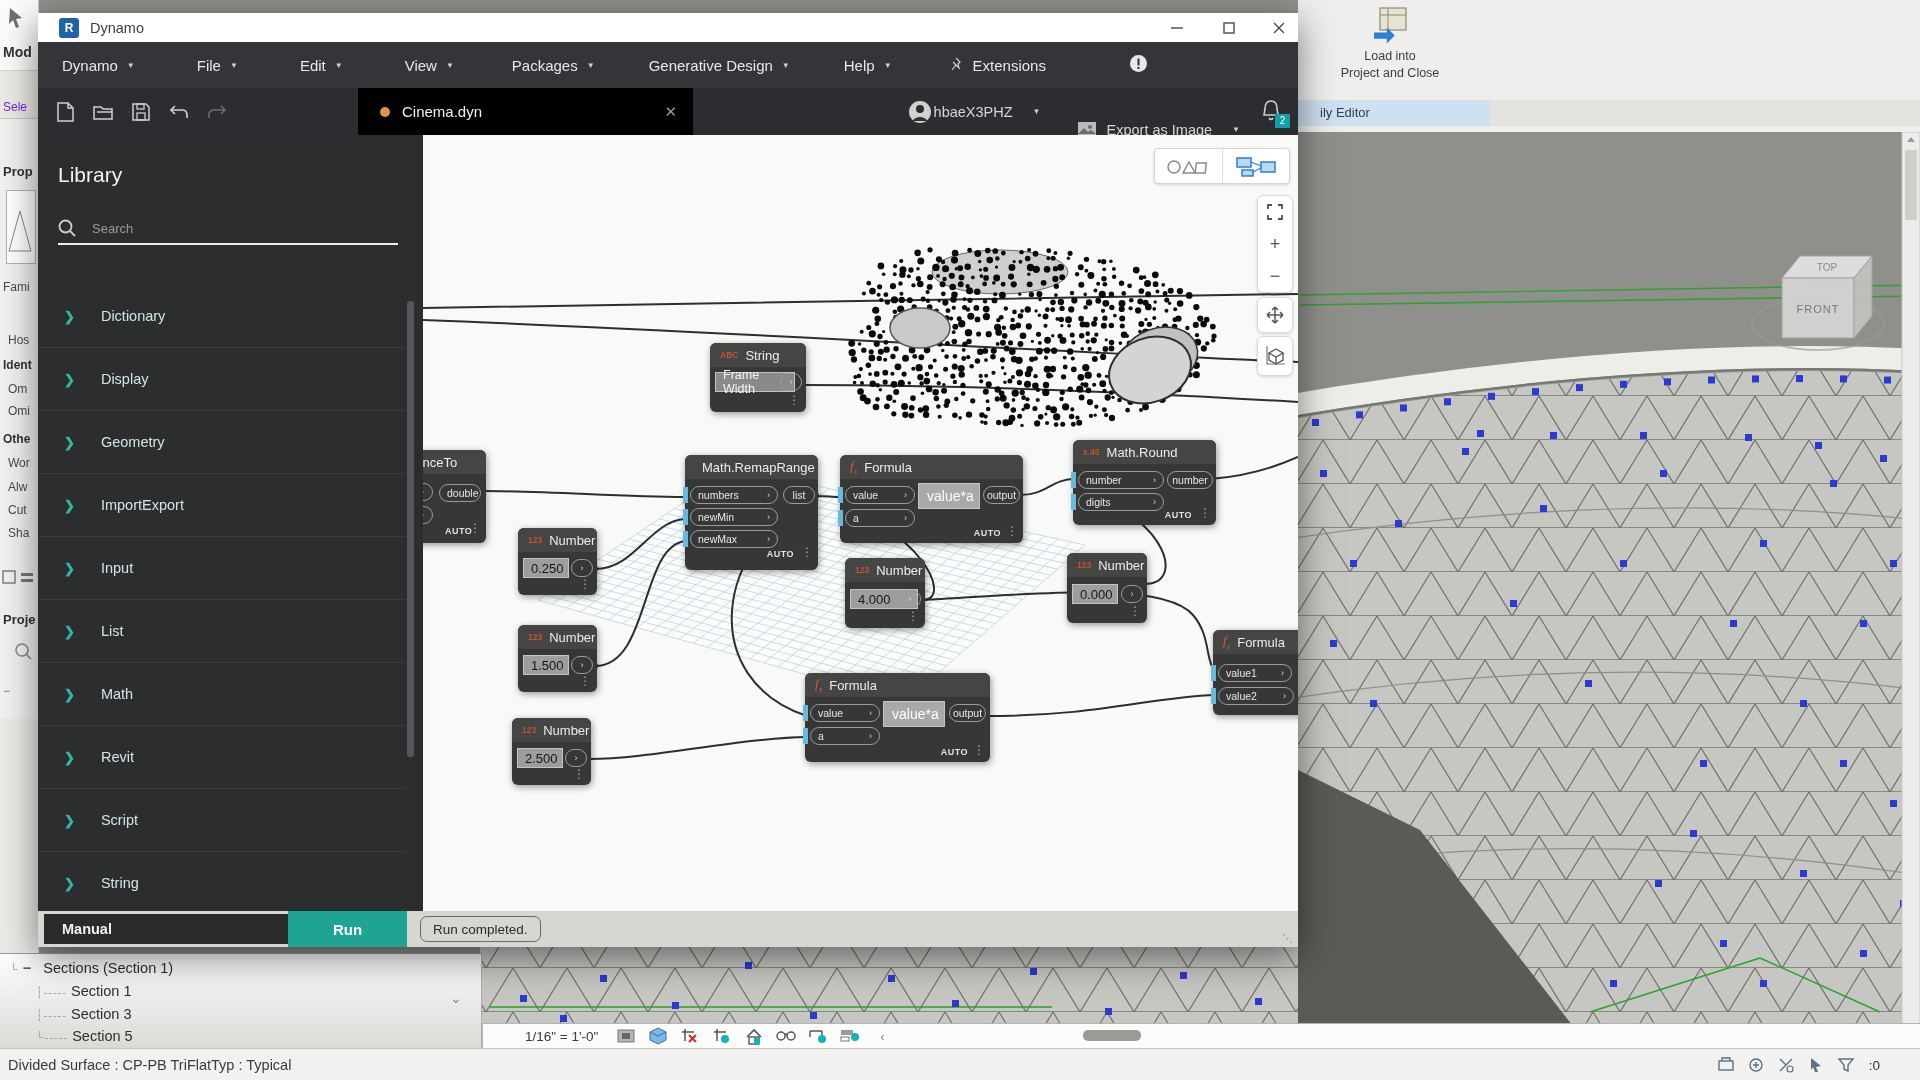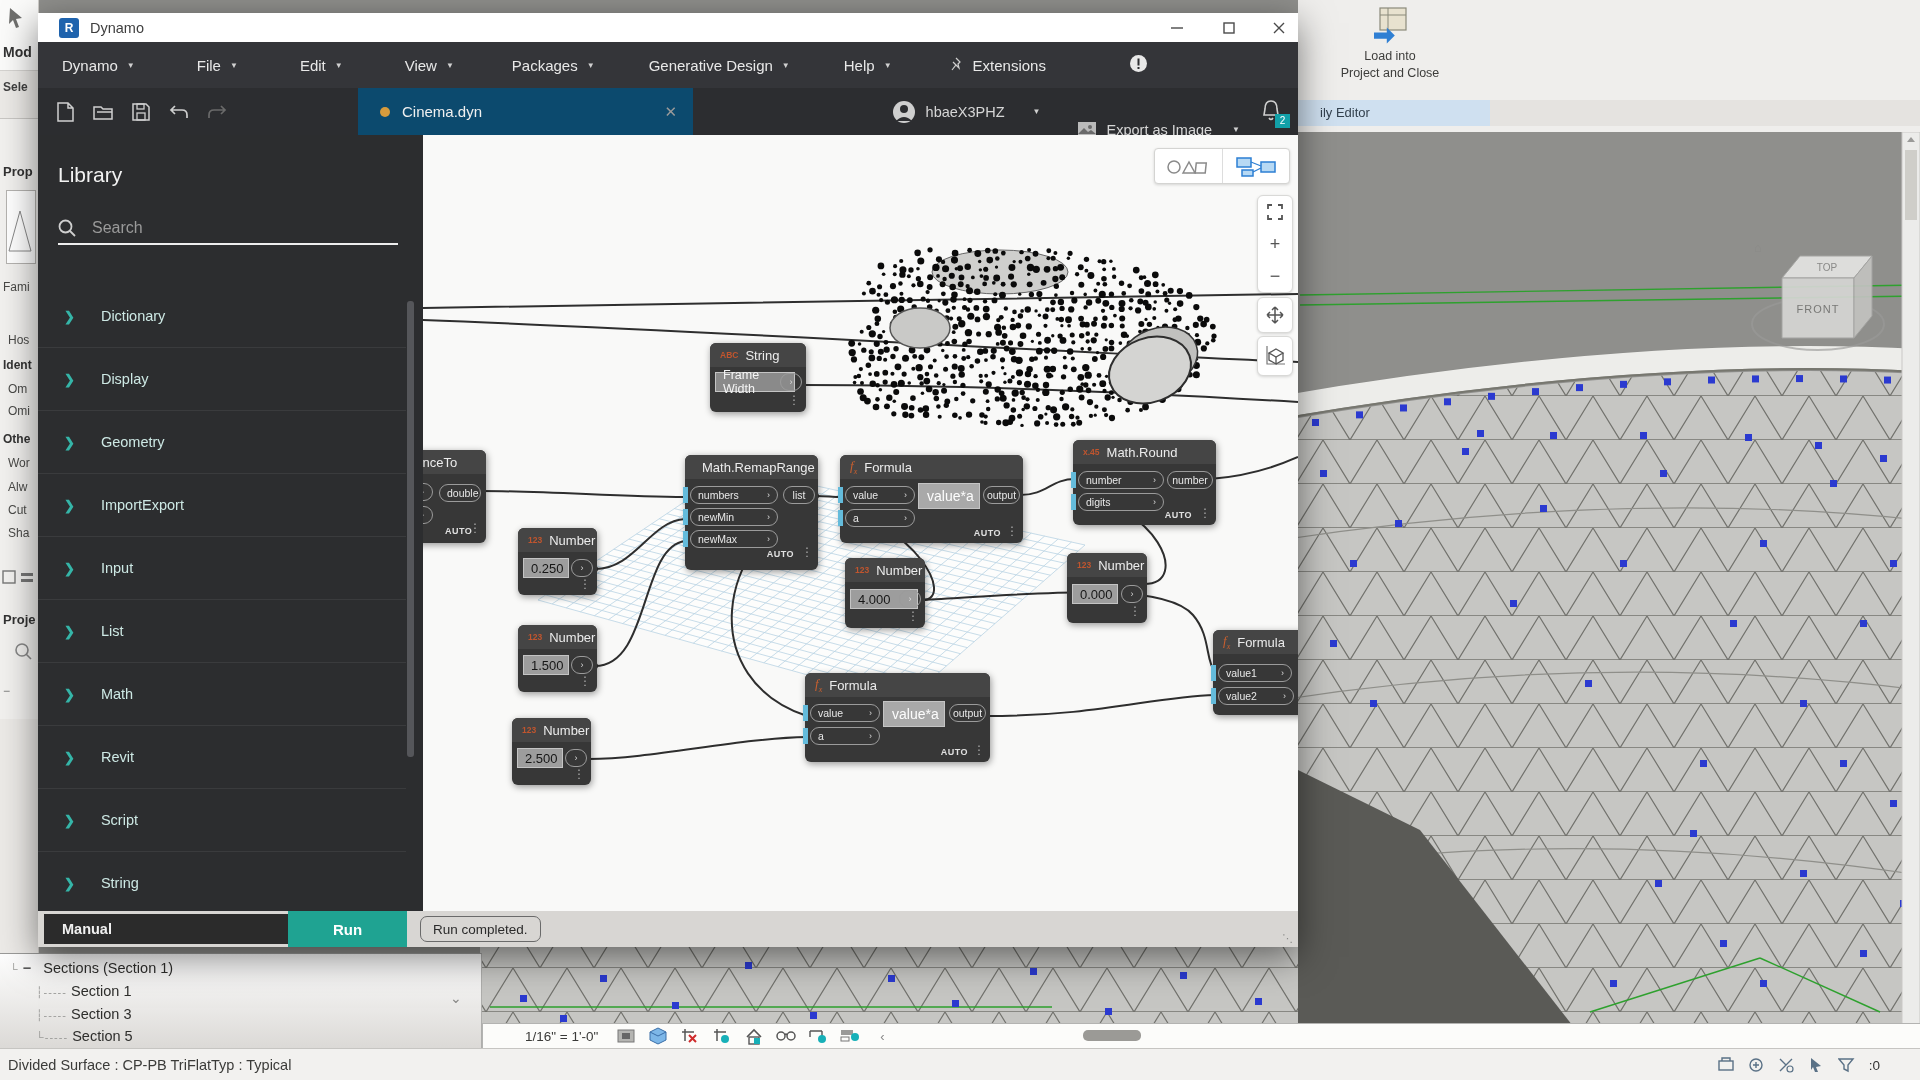--- a/index.html
+++ b/index.html
@@ -42,33 +42,33 @@
   .rvt-badge{width:20px;height:20px;margin-left:21px;background:#1f63ad;color:#fff;border-radius:3px;
              font-size:12px;font-weight:bold;text-align:center;line-height:20px;}
   .title-text{margin-left:11px;font-size:14.5px;color:#3f3f3f;}
   .winbtn{position:absolute;top:0;width:34px;height:29px;display:flex;align-items:center;justify-content:center;color:#4a4a4a;}
   .menubar{position:absolute;left:0;top:29px;width:100%;height:46px;background:#343539;display:flex;align-items:center;
            color:#e8e8e8;font-size:15px;}
   .menu-item{display:flex;align-items:center;gap:9px;padding:0 14px;height:100%;cursor:pointer;}
   .caret{font-size:8px;color:#d0d0d0;}
   .toolbar{position:absolute;left:0;top:75px;width:100%;height:47px;background:#2c2d30;border-bottom:1px solid #1d1d1f;display:flex;align-items:center;}
   .tico{width:38px;height:30px;display:flex;align-items:center;justify-content:center;cursor:pointer;}
-  .tab{position:absolute;left:320px;top:0;width:335px;height:47px;background:#0c4a6e;display:flex;align-items:center;}
+  .tab{position:absolute;left:320px;top:0;width:335px;height:47px;background:#000000;display:flex;align-items:center;}
   .tab-dot{width:10px;height:10px;border-radius:50%;background:#d79b3c;margin-left:22px;}
   .tab-label{color:#f0f0f0;font-size:15px;margin-left:12px;}
   .tab-close{position:absolute;right:16px;color:#9a9a9a;font-size:15px;cursor:pointer;}
   .tb-right{position:absolute;right:14px;top:0;height:47px;display:flex;align-items:center;gap:20px;color:#d6d6d6;font-size:14.5px;}
   .bell-wrap{position:relative;width:24px;height:26px;}
   .badge{position:absolute;right:-6px;bottom:-3px;min-width:15px;height:14px;background:#12a0a8;color:#fff;
          font-size:10px;text-align:center;line-height:14px;}
   
   .library{position:absolute;left:0;top:122px;width:385px;height:776px;background:#2c2d2f;}
   .lib-title{position:absolute;left:20px;top:28px;font-size:21px;color:#f2f2f2;font-weight:350;}
   .search-row{position:absolute;left:20px;top:78px;width:340px;height:30px;border-bottom:2px solid #ededed;display:flex;align-items:center;}
-  .search-input{background:transparent;border:none;outline:none;color:#ffffff;font-size:16px;margin-left:14px;width:280px;font-family:"Liberation Sans",sans-serif;}
+  .search-input{background:transparent;border:none;outline:none;color:#ffffff;font-size:13px;margin-left:14px;width:280px;font-family:"Liberation Sans",sans-serif;}
   .search-input::placeholder{color:#9a9a9a;}
   .lib-list{position:absolute;left:0;top:150px;width:368px;}
   .lib-item{height:62px;display:flex;align-items:center;border-bottom:1px solid #3a3b3d;cursor:pointer;}
   .lib-chev{color:#35b5a8;font-size:13px;font-weight:bold;margin-left:26px;}
   .lib-label{color:#cde8e4;font-size:14.5px;margin-left:26px;}
   .lib-scroll{position:absolute;left:369px;top:166px;width:7px;height:456px;background:#55565a;border-radius:3px;}
   
   .canvas{position:absolute;left:385px;top:122px;width:875px;height:776px;background:#f9f9f8;overflow:hidden;}
   #cv{position:absolute;left:0;top:0;}
   
@@ -227,21 +227,21 @@
     </g>
   </svg>
 
   <div class="abs left-strip">
     <div style="position:absolute;left:0;top:0;width:38px;height:70px;background:#fbfbfa;border-bottom:1px solid #d5d3d0;">
       <svg width="22" height="26" style="margin:6px 0 0 6px">
           <path d="M4,2 L16,12 L10,13 L13,21 L10,22 L7,14 L3,18 Z" fill="#6f6f6d"></path>
         </svg>
       <div class="ls-frag ls-bold" style="top:44px;font-size:14px;">Mod</div>
     </div>
-    <div class="ls-frag" style="top:80px;color:#404040;font-weight:bold;">Sele</div>
+    <div class="ls-frag" style="top:100px;color:#6d28d9;">Sele</div>
     <div style="position:absolute;left:0;top:118px;width:38px;height:600px;background:#f2f1ef;border-top:1px solid #c9c7c4;"></div>
     <div class="ls-frag ls-bold" style="top:164px;font-size:13px;">Prop</div>
     <div style="position:absolute;left:6px;top:190px;width:28px;height:72px;background:#fff;border:1px solid #b5b3b0;">
       <svg width="26" height="70">
           <path d="M2,60 L13,20 L24,60 Z" fill="none" stroke="#888" stroke-width="1"></path>
         </svg>
     </div>
     <div class="ls-frag" style="top:280px;">Fami</div>
     <div class="ls-frag ls-bold" style="top:310px;margin-left:36px;">Cons</div>
     <div class="ls-frag" style="top:333px;left:8px;">Hos</div>
@@ -482,21 +482,21 @@
           </svg>
         </div>
 
       <div class="tab">
         <div class="tab-dot"></div>
         <div class="tab-label">Cinema.dyn</div>
         <div class="tab-close">✕</div>
       </div>
 
       <div class="tb-right">
-        <div style="display:flex;align-items:center;gap:10px;cursor:pointer;">
+        <div style="display:flex;align-items:center;gap:2px;cursor:pointer;">
           <svg width="24" height="24">
             <circle cx="12" cy="12" r="11" fill="#cfcfcf"></circle>
               <circle cx="12" cy="9" r="4" fill="#2c2d30"></circle>
               <path d="M4,21 Q12,13 20,21" fill="#2c2d30"></path>
             </svg>
           <span>hbaeX3PHZ</span>
           <span class="caret" style="margin-left:18px;">▼</span>
         </div>
         <div style="display:flex;align-items:center;gap:10px;margin-left:16px;cursor:pointer;margin-top:36px;">
           <svg width="20" height="17">

